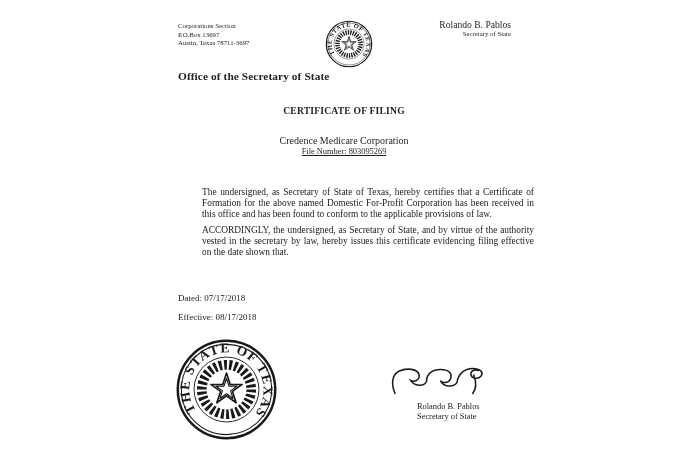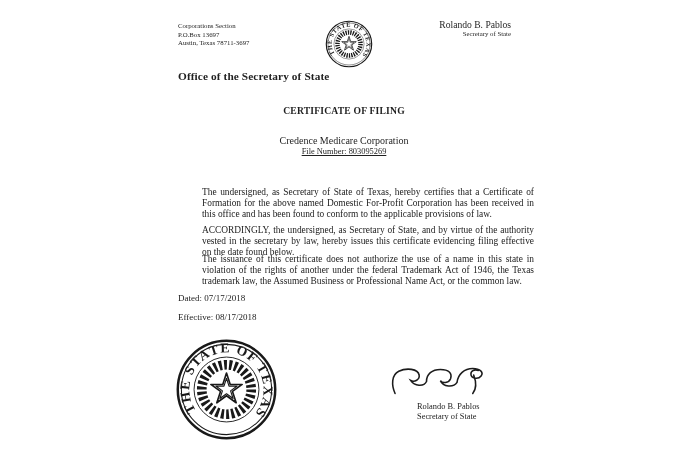--- a/index.html
+++ b/index.html
@@ -71,22 +71,21 @@
 
   <div class="office-heading">Office of the Secretary of State</div>
 
   <div class="cert-title">
     <div>CERTIFICATE OF FILING</div>
   </div>
   <div class="company-name">Credence Medicare Corporation</div>
   <div class="file-number">File Number: 803095269</div>
 
   <p class="para p1">The undersigned, as Secretary of State of Texas, hereby certifies that a Certificate of Formation for the above named Domestic For-Profit Corporation has been received in this office and has been found to conform to the applicable provisions of law.</p>
-  <p class="para p2">ACCORDINGLY, the undersigned, as Secretary of State, and by virtue of the authority vested in the secretary by law, hereby issues this certificate evidencing filing effective on the date found below.</p>
-  <p class="para p3">The issuance of this certificate does not authorize the use of a name in this state in violation of the rights of another under the federal Trademark Act of 1946, the Texas trademark law, the Assumed Business or Professional Name Act, or the common law.</p>
+  <p class="para p2">ACCORDINGLY, the undersigned, as Secretary of State, and by virtue of the authority vested in the secretary by law, hereby issues this certificate evidencing filing effective on the date shown that.</p>
 
   <div class="date-line dated">Dated: 07/17/2018</div>
   <div class="date-line effective">Effective: 08/17/2018</div>
 
   <svg class="seal-bottom" viewBox="0 0 100 100" aria-hidden="true">
     <circle class="seal-art" cx="50" cy="50" r="47.3" stroke-width="2.4"></circle>
     <circle class="seal-art" cx="50" cy="50" r="43.8" stroke-width="1"></circle>
     <circle class="seal-art" cx="50" cy="50" r="31.5" stroke-width="0.9"></circle>
     <circle class="seal-art" cx="50" cy="50" r="24" stroke-width="9.4" stroke-dasharray="2.8 2.2"></circle>
     <defs>

